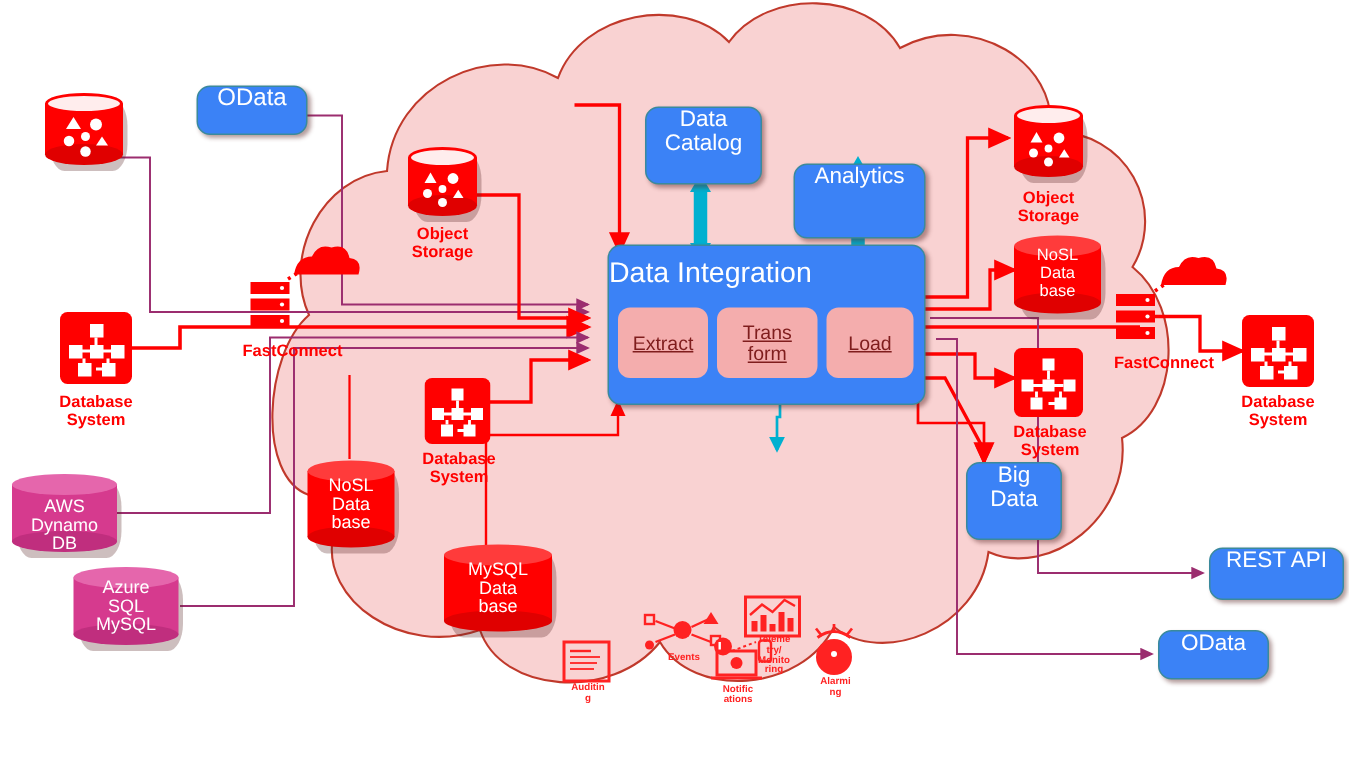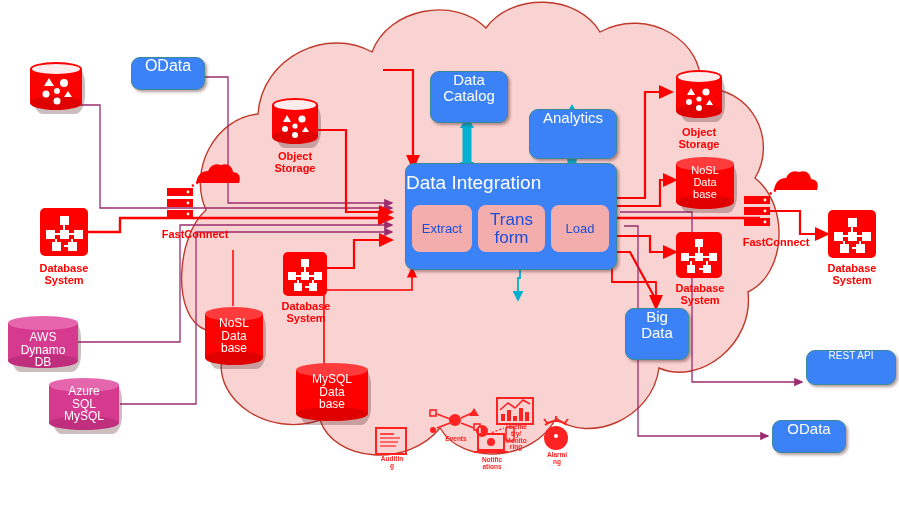--- a/index.html
+++ b/index.html
@@ -28,23 +28,23 @@
   .cyl .txt{position:absolute;left:0;right:0;top:0;bottom:0;display:flex;
             flex-direction:column;align-items:center;justify-content:center;
             color:#fff;line-height:1.08;text-align:center;z-index:3;}
   .cyl.pink .body{background:#D63A8E;}
   .cyl.pink .top{background:#E566AC;}
   .cyl.pink .bot{background:#C02E7E;}
   .cyl .shadow{position:absolute;left:3px;top:4px;right:-3px;bottom:-4px;
                background:rgba(90,40,40,.30);border-radius:10px/18px;z-index:0;}
 
   
-  .etl{position:absolute;background:#F4ADAD;border-radius:8px;color:#1d4ed8;
+  .etl{position:absolute;background:#F4ADAD;border-radius:8px;color:#7f1d1d;
        display:flex;align-items:center;justify-content:center;text-align:center;
-       line-height:1.05;z-index:8;}
+       line-height:1.05;z-index:8;text-decoration:underline;}
 
   .tinytxt{position:absolute;color:#FF2222;font-weight:bold;text-align:center;
            line-height:1.05;z-index:6;}
 </style>
 </head>
 <body>
 
 <div id="stage">
 
   <svg class="layer" viewBox="0 0 899 512">
@@ -287,30 +287,30 @@
   </div>
 
   <div class="rbox" style="left:405px;top:163px;width:212px;height:107px;
               flex-direction:column;justify-content:flex-start;padding-top:9px;
               box-sizing:border-box;">
     <span style="font-size:19px;">Data Integration</span>
   </div>
   <div class="etl" style="left:412px;top:205px;width:60px;height:47px;font-size:13px;">
     <span style="white-space:pre-line;">Extract</span>
   </div>
-  <div class="etl" style="left:478px;top:205px;width:67px;height:47px;font-size:17px;">
+  <div class="etl" style="left:478px;top:205px;width:67px;height:47px;font-size:13px;">
     <span style="white-space:pre-line;">Trans
 form</span>
   </div>
   <div class="etl" style="left:551px;top:205px;width:58px;height:47px;font-size:13px;">
     <span style="white-space:pre-line;">Load</span>
   </div>
 
 
-  <div class="rbox" style="left:625px;top:308px;width:62px;height:50px;font-size:15px;">
+  <div class="rbox" style="left:644px;top:308px;width:62px;height:50px;font-size:15px;">
     <span style="white-space:pre-line;">Big
 Data</span>
   </div>
 
   <div class="cyl" style="left:205px;top:307px;width:58px;height:58px;">
     <div class="shadow"></div>
       <div class="body"></div>
       <div class="top"></div>
       <div class="bot"></div>
     <div class="txt" style="font-size:12px;">
@@ -427,21 +427,21 @@
     <rect x="34" y="22" width="9" height="9" fill="#fff"></rect>
     <rect x="12" y="34" width="9" height="9" fill="#fff"></rect>
     <rect x="28" y="34" width="9" height="9" fill="#fff"></rect>
     <path d="M24,17 L24,22 M10,26 L34,26 M16,31 L16,34 M32,31 L32,38 L24,38" stroke="#fff" stroke-width="2" fill="none"></path>
   </svg>
   <div class="ilabel" style="left:806px;top:262px;width:92px;font-size:11px;">
     <div style="white-space:pre-line;">Database
 System</div>
   </div>
 
-  <div class="rbox" style="left:806px;top:350px;width:88px;height:33px;font-size:10px;">
+  <div class="rbox" style="left:806px;top:365px;width:88px;height:33px;font-size:15px;">
     <span>REST API</span>
   </div>
 
   <div class="rbox" style="left:772px;top:420px;width:72px;height:31px;font-size:15px;">
     <span>OData</span>
   </div>
 
 </div>
 
 </body></html>

